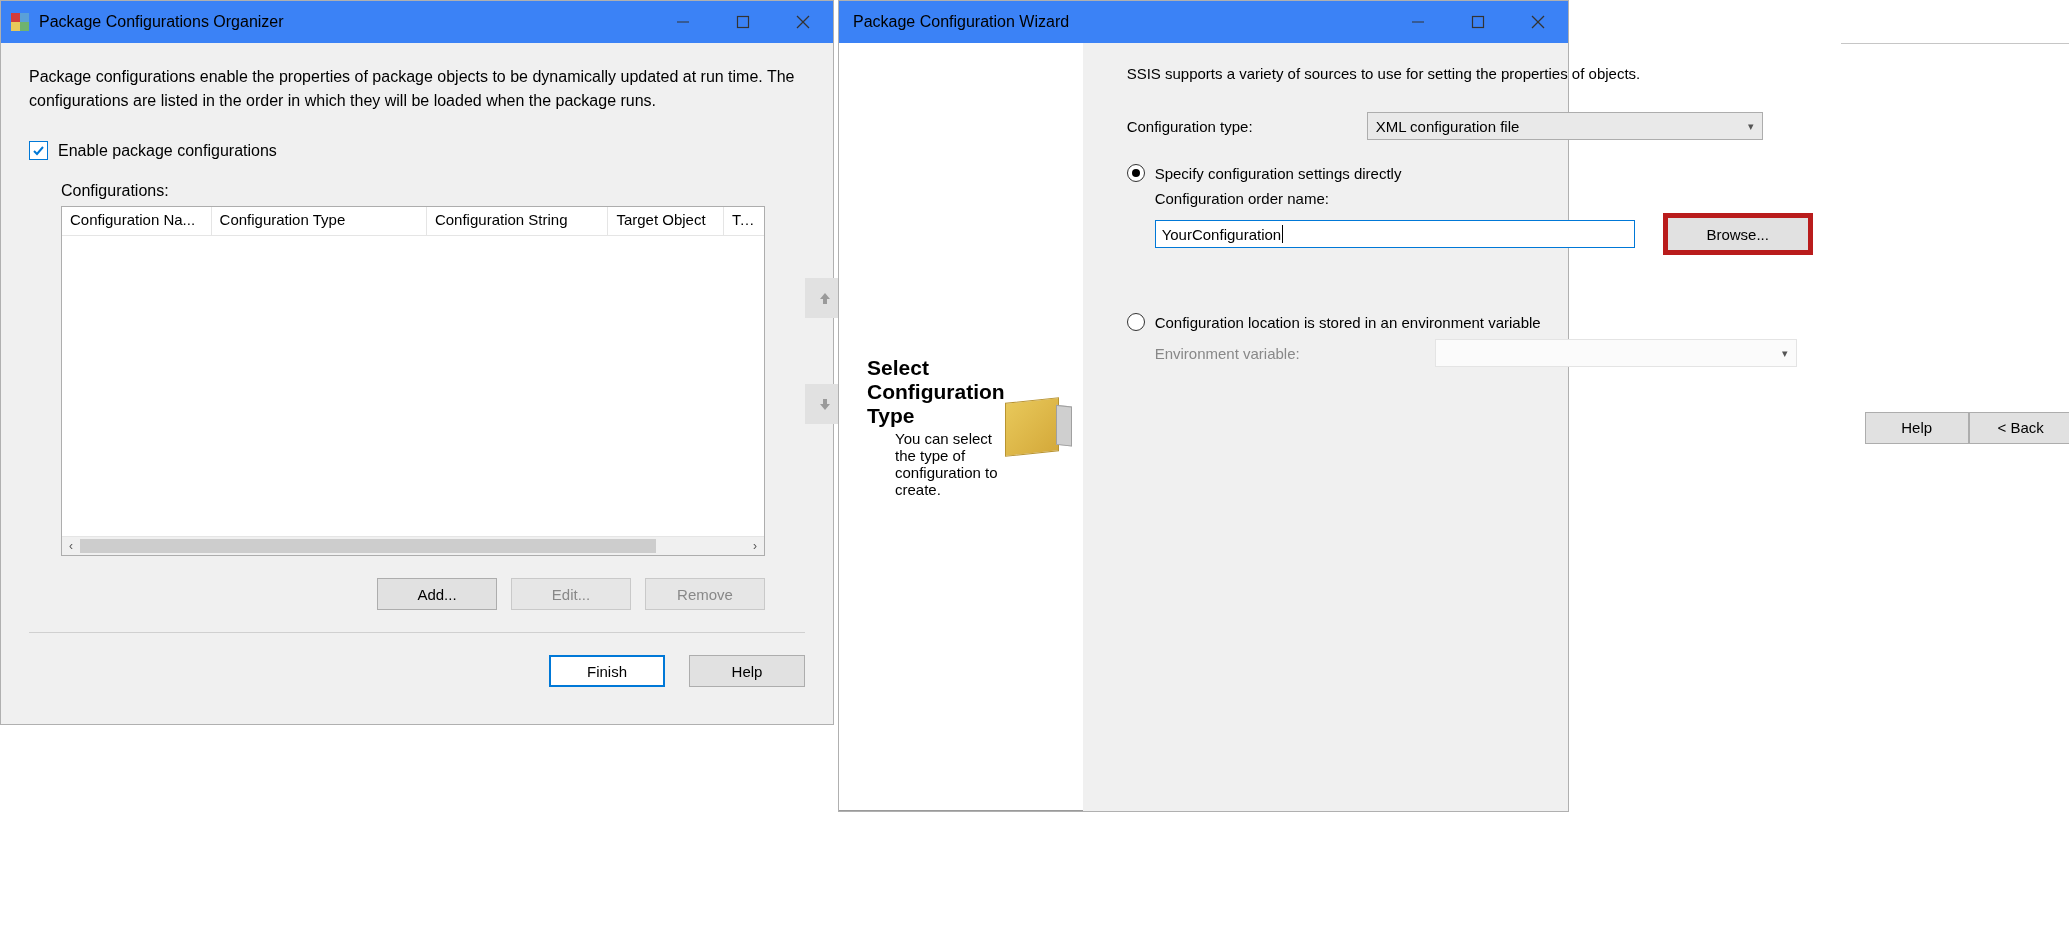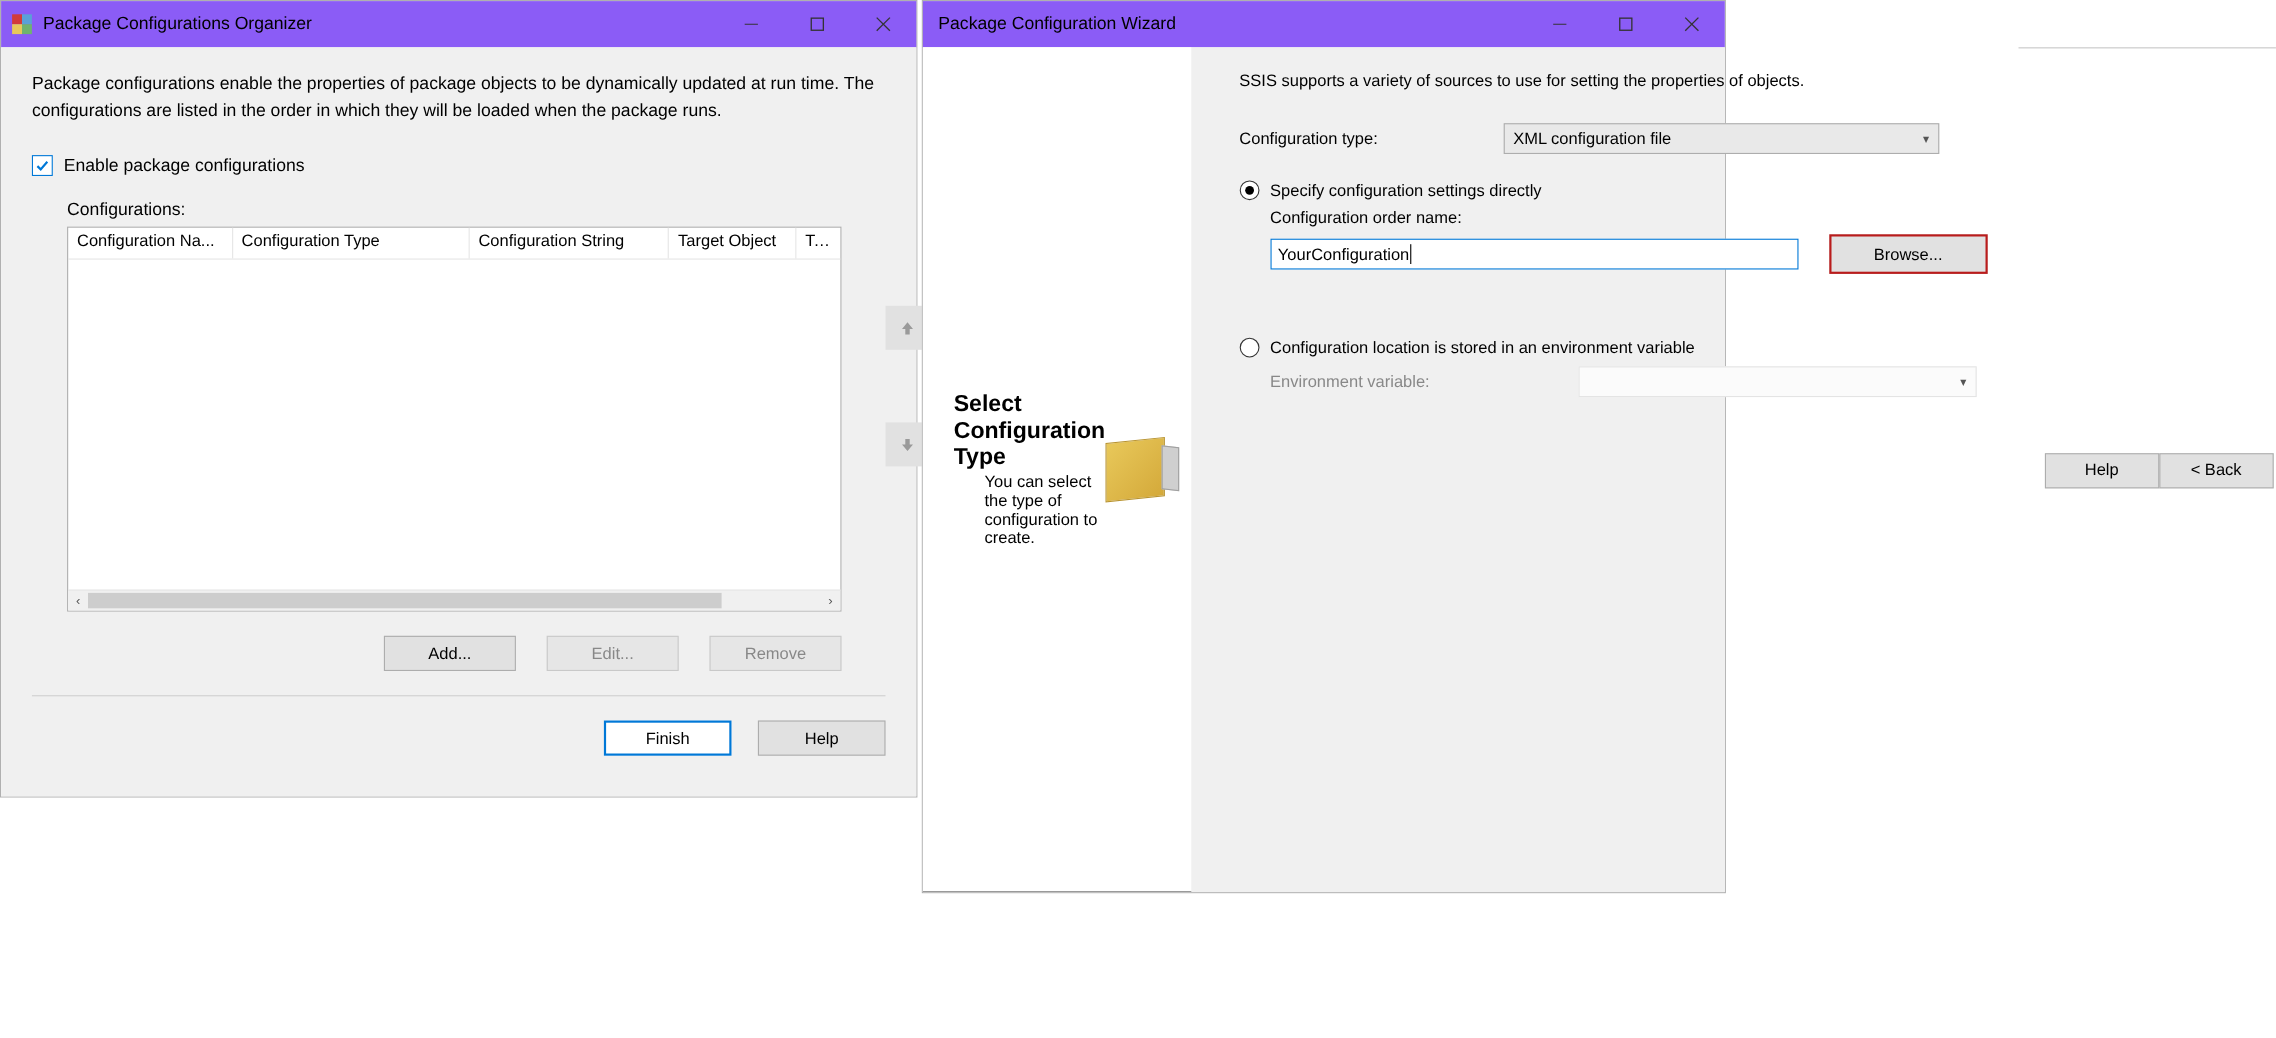--- a/index.html
+++ b/index.html
@@ -20,21 +20,21 @@
     top: 0;
     border: 1px solid #b0b0b0;
     background: #fff;
     box-sizing: border-box;
   }
   .titlebar {
     display: flex;
     align-items: center;
     height: 42px;
     padding: 0 0 0 10px;
-    background: #8b5cf6;
+    background: #3b82f6;
   }
   .titlebar .app-icon {
     width: 18px;
     height: 18px;
     margin-right: 10px;
     display:flex;
     flex-wrap:wrap;
   }
   .app-icon .q{width:9px;height:9px;}
   .titlebar .title {
@@ -129,21 +129,21 @@
     width: 40px; height:40px;
     background:#e1e1e1;
     display:flex;align-items:center;justify-content:center;
     margin-bottom: 66px;
     color:#808080;
   }
   .btn-row {
     margin-left: 32px;
     margin-top: 22px;
     display:flex;
-    gap: 28px;
+    gap: 14px;
     justify-content:flex-end;
     width:704px;
     align-items:center;
   }
   .btn {
     height: 32px;
     min-width: 120px;
     padding: 0 18px;
     background:#e1e1e1;
     border:1px solid #adadad;
@@ -213,21 +213,21 @@
   .sub-indent{margin-left:28px;margin-top:6px;}
   .sub-label{margin-bottom:6px;}
   .input-row{display:flex;align-items:center;gap:28px;margin-bottom:24px;}
   .text-input{
     width:480px;height:28px;border:1px solid #0078d7;background:#fff;
     padding:0 6px;box-sizing:border-box;display:flex;align-items:center;
   }
   .text-input .caret{display:inline-block;width:1px;height:18px;background:#000;margin-left:1px;animation:blink 1s step-end infinite;}
   @keyframes blink{50%{opacity:0;}}
   .browse-btn{
-    width:140px;height:32px;background:#e1e1e1;border:2px solid #b91c1c;
+    width:140px;height:32px;background:#e1e1e1;border:5px solid #b91c1c;
     display:flex;align-items:center;justify-content:center;text-align:right;
   }
   .disabled-label{color:#888;}
   .select.disabled{background:#fbfbfb;border-color:#e4e4e4;color:#aaa;}
   .wizard-footer{
     border-top:1px solid #c6c6c6;
     padding:18px 24px;
     display:flex;align-items:center;
   }
   .wizard-footer .left{flex:0 0 auto;}

